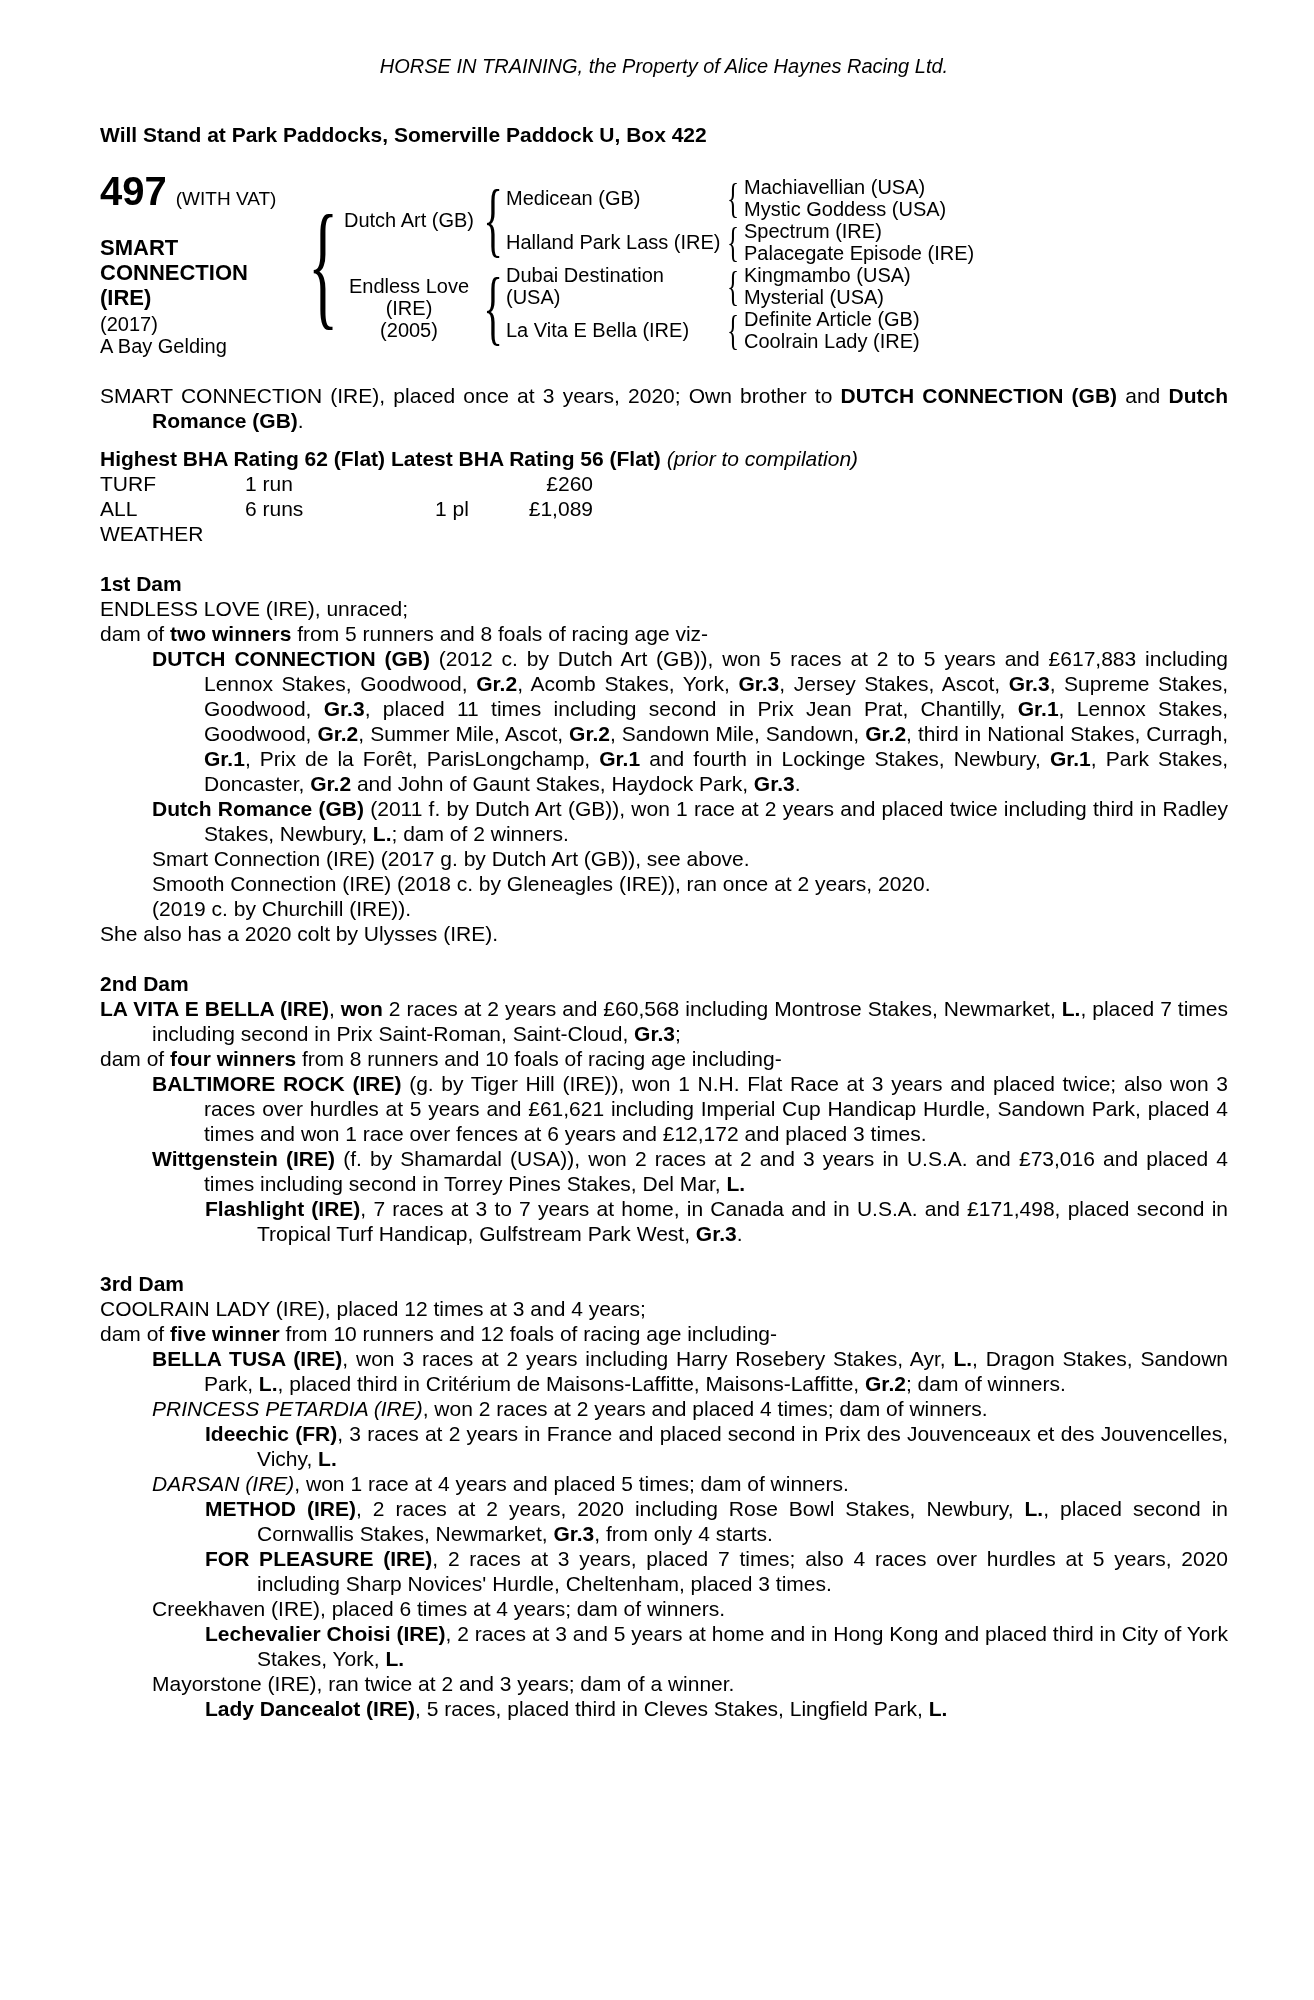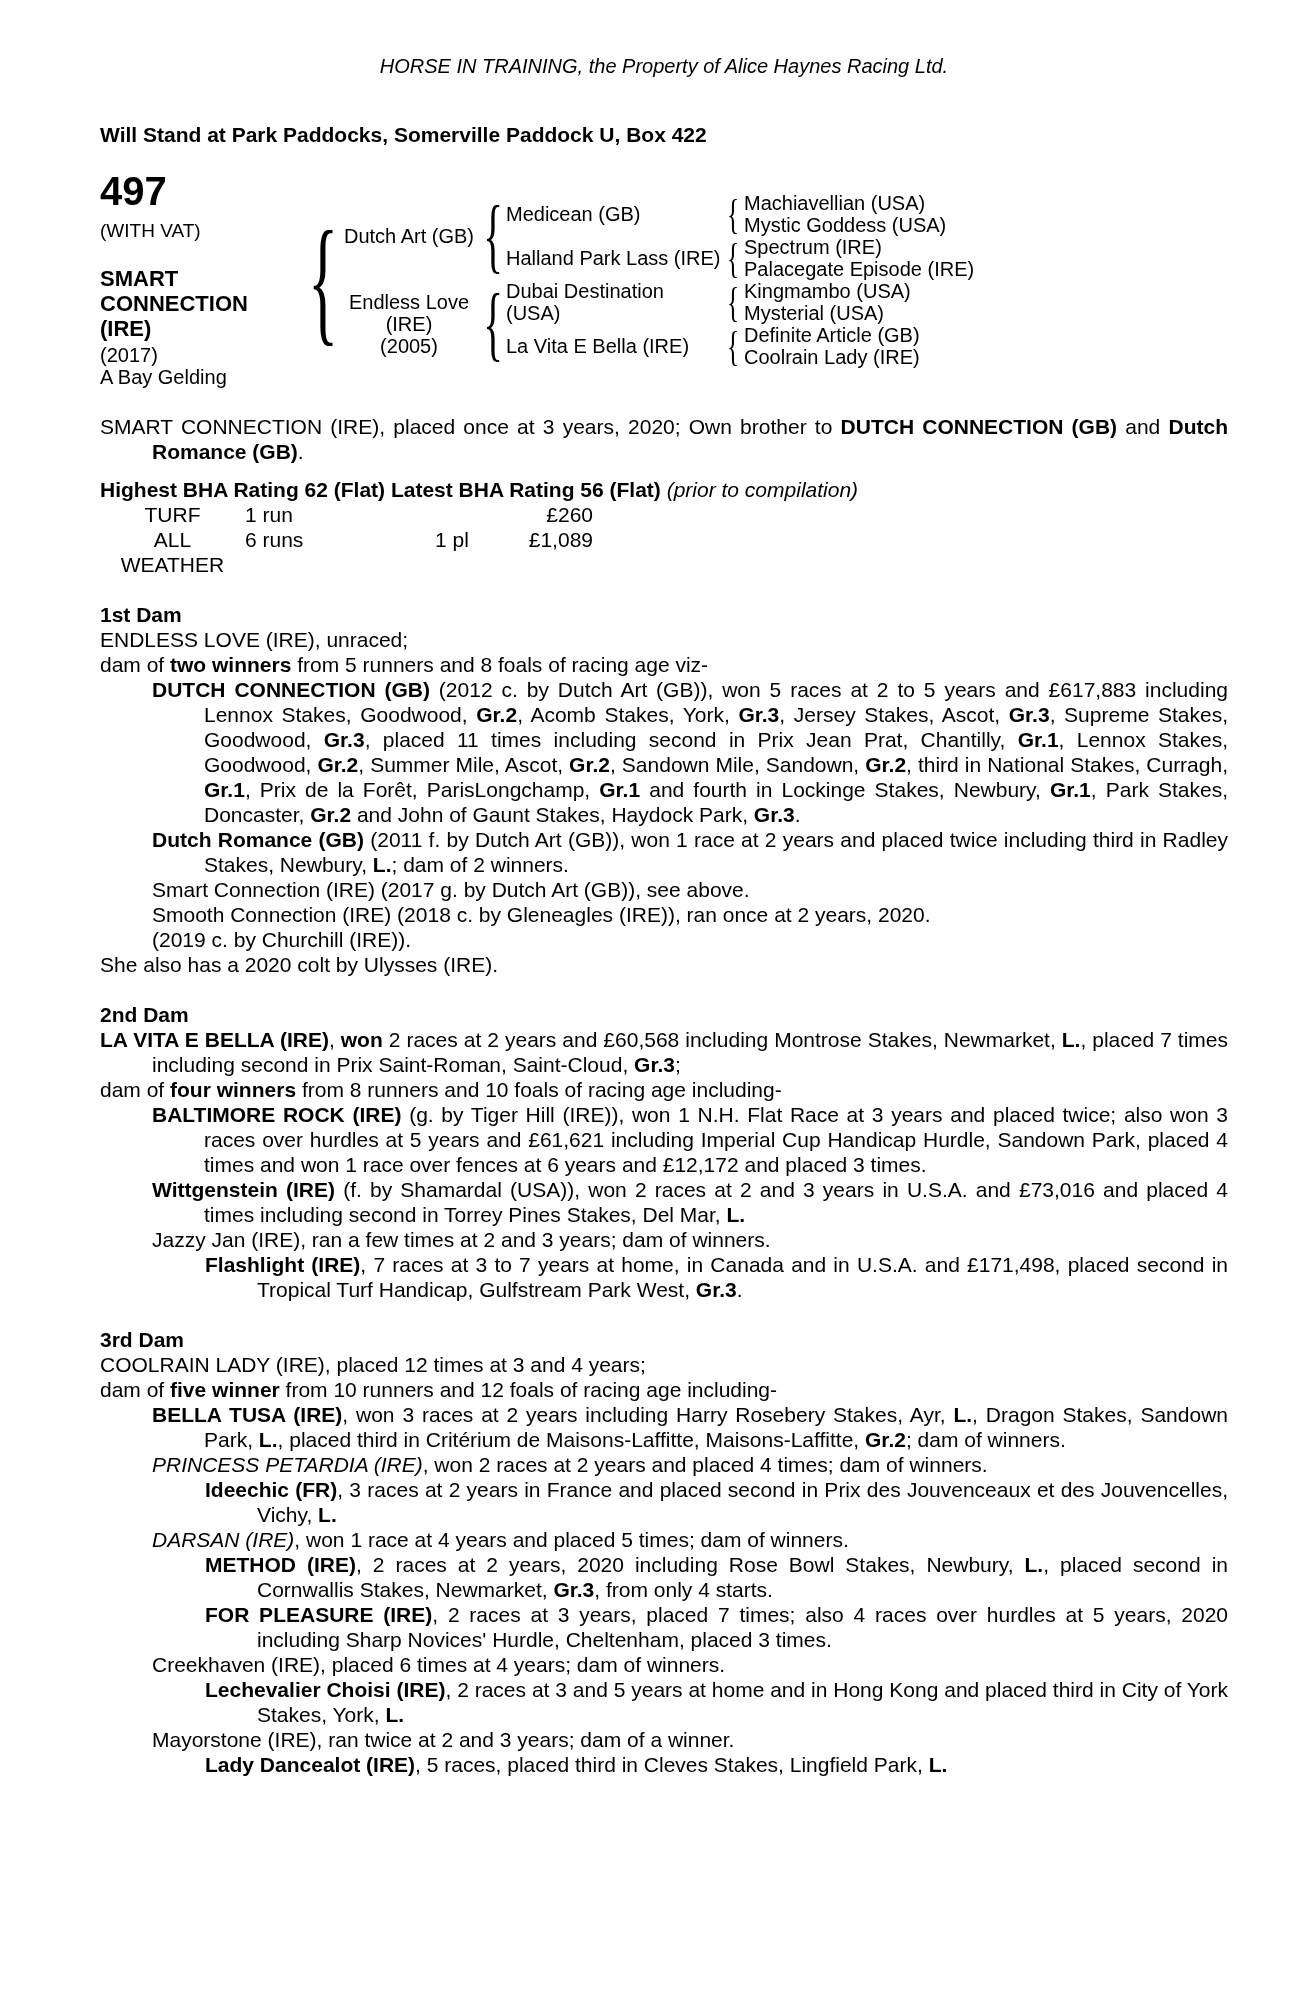--- a/index.html
+++ b/index.html
@@ -4,21 +4,21 @@
 <style>
   *{margin:0;padding:0;box-sizing:border-box;}
   html,body{width:1314px;}
   body{height:2000px;background:#ffffff;color:#000;font-family:"Liberation Sans","DejaVu Sans",sans-serif;font-size:21px;line-height:25px;overflow:hidden;}
   .page{padding:52px 86px 0 100px;}
   .header{text-align:center;font-style:italic;font-size:20px;line-height:28px;}
   .stand{margin-top:42px;font-weight:700;}
   
   .pedigree{display:flex;margin-top:24px;font-size:20px;line-height:22px;}
   .ped-subject{width:208px;flex:0 0 auto;}
-  .lot-row{display:flex;align-items:baseline;gap:9px;flex-direction:column;}
+  .lot-row{display:flex;align-items:baseline;gap:9px;}
   .lot-num{font-weight:700;font-size:40px;line-height:40px;}
   .lot-vat{font-size:19px;text-align:right;}
   .subject-name{margin-top:24px;font-weight:700;font-size:22px;line-height:25px;width:175px;}
   .subject-year{margin-top:3px;}
   .tree-outer{flex:1;display:flex;align-items:center;}
   .ped-gen{display:flex;flex-direction:column;flex:1;}
   .ped-half{display:flex;align-items:center;}
   .ped-children{display:flex;flex-direction:column;flex:1;}
   .ped-unit{display:flex;align-items:center;}
   .pname{white-space:pre-line;}
@@ -33,21 +33,21 @@
   .brace-sm{width:22px;font-size:42px;transform:scaleX(0.6);}
   
   .intro{margin-top:26px;}
   .para{text-align:justify;}
   .p0{padding-left:52px;text-indent:-52px;}
   .p1{margin-left:52px;padding-left:52px;text-indent:-52px;}
   .p2{margin-left:105px;padding-left:52px;text-indent:-52px;}
   .ratings{margin-top:13px;}
   .ratings-row{display:flex;}
   .rc{flex:0 0 auto;}
-  .rc1{width:145px;text-align:center;}
+  .rc1{width:145px;}
   .rc2{width:190px;}
   .rc3{width:88px;}
   .rc4{width:70px;text-align:right;}
   .section{margin-top:25px;}
   .sec-heading{font-weight:700;}
   .b{font-weight:700;}
   .i{font-style:italic;}
   .bi{font-weight:700;}
 </style>
 </head>
@@ -158,21 +158,20 @@
         <div class="para p1"><span>Smooth Connection (IRE) (2018 c. by Gleneagles (IRE)), ran once at 2 years, 2020.</span></div>
         <div class="para p1"><span>(2019 c. by Churchill (IRE)).</span></div>
         <div class="para p0"><span>She also has a 2020 colt by Ulysses (IRE).</span></div>
       </div>
       <div class="section">
         <div class="sec-heading">2nd Dam</div>
         <div class="para p0"><span class="b">LA VITA E BELLA (IRE)</span><span>, </span><span class="b">won</span><span> 2 races at 2 years and £60,568 including Montrose Stakes, Newmarket, </span><span class="b">L.</span><span>, placed 7 times including second in Prix Saint-Roman, Saint-Cloud, </span><span class="b">Gr.3</span><span>;</span></div>
         <div class="para p0"><span>dam of </span><span class="b">four winners</span><span> from 8 runners and 10 foals of racing age including-</span></div>
         <div class="para p1"><span class="bi">BALTIMORE ROCK (IRE)</span><span> (g. by Tiger Hill (IRE)), won 1 N.H. Flat Race at 3 years and placed twice; also won 3 races over hurdles at 5 years and £61,621 including Imperial Cup Handicap Hurdle, Sandown Park, placed 4 times and won 1 race over fences at 6 years and £12,172 and placed 3 times.</span></div>
         <div class="para p1"><span class="b">Wittgenstein (IRE)</span><span> (f. by Shamardal (USA)), won 2 races at 2 and 3 years in U.S.A. and £73,016 and placed 4 times including second in Torrey Pines Stakes, Del Mar, </span><span class="b">L.</span></div>
-        <div class="para p1"><span>Jazzy Jan (IRE), ran a few times at 2 and 3 years; dam of winners.</span></div>
         <div class="para p2"><span class="b">Flashlight (IRE)</span><span>, 7 races at 3 to 7 years at home, in Canada and in U.S.A. and £171,498, placed second in Tropical Turf Handicap, Gulfstream Park West, </span><span class="b">Gr.3</span><span>.</span></div>
       </div>
       <div class="section">
         <div class="sec-heading">3rd Dam</div>
         <div class="para p0"><span>COOLRAIN LADY (IRE), placed 12 times at 3 and 4 years;</span></div>
         <div class="para p0"><span>dam of </span><span class="b">five winner</span><span> from 10 runners and 12 foals of racing age including-</span></div>
         <div class="para p1"><span class="b">BELLA TUSA (IRE)</span><span>, won 3 races at 2 years including Harry Rosebery Stakes, Ayr, </span><span class="b">L.</span><span>, Dragon Stakes, Sandown Park, </span><span class="b">L.</span><span>, placed third in Critérium de Maisons-Laffitte, Maisons-Laffitte, </span><span class="b">Gr.2</span><span>; dam of winners.</span></div>
         <div class="para p1"><span class="i">PRINCESS PETARDIA (IRE)</span><span>, won 2 races at 2 years and placed 4 times; dam of winners.</span></div>
         <div class="para p2"><span class="b">Ideechic (FR)</span><span>, 3 races at 2 years in France and placed second in Prix des Jouvenceaux et des Jouvencelles, Vichy, </span><span class="b">L.</span></div>
         <div class="para p1"><span class="i">DARSAN (IRE)</span><span>, won 1 race at 4 years and placed 5 times; dam of winners.</span></div>

